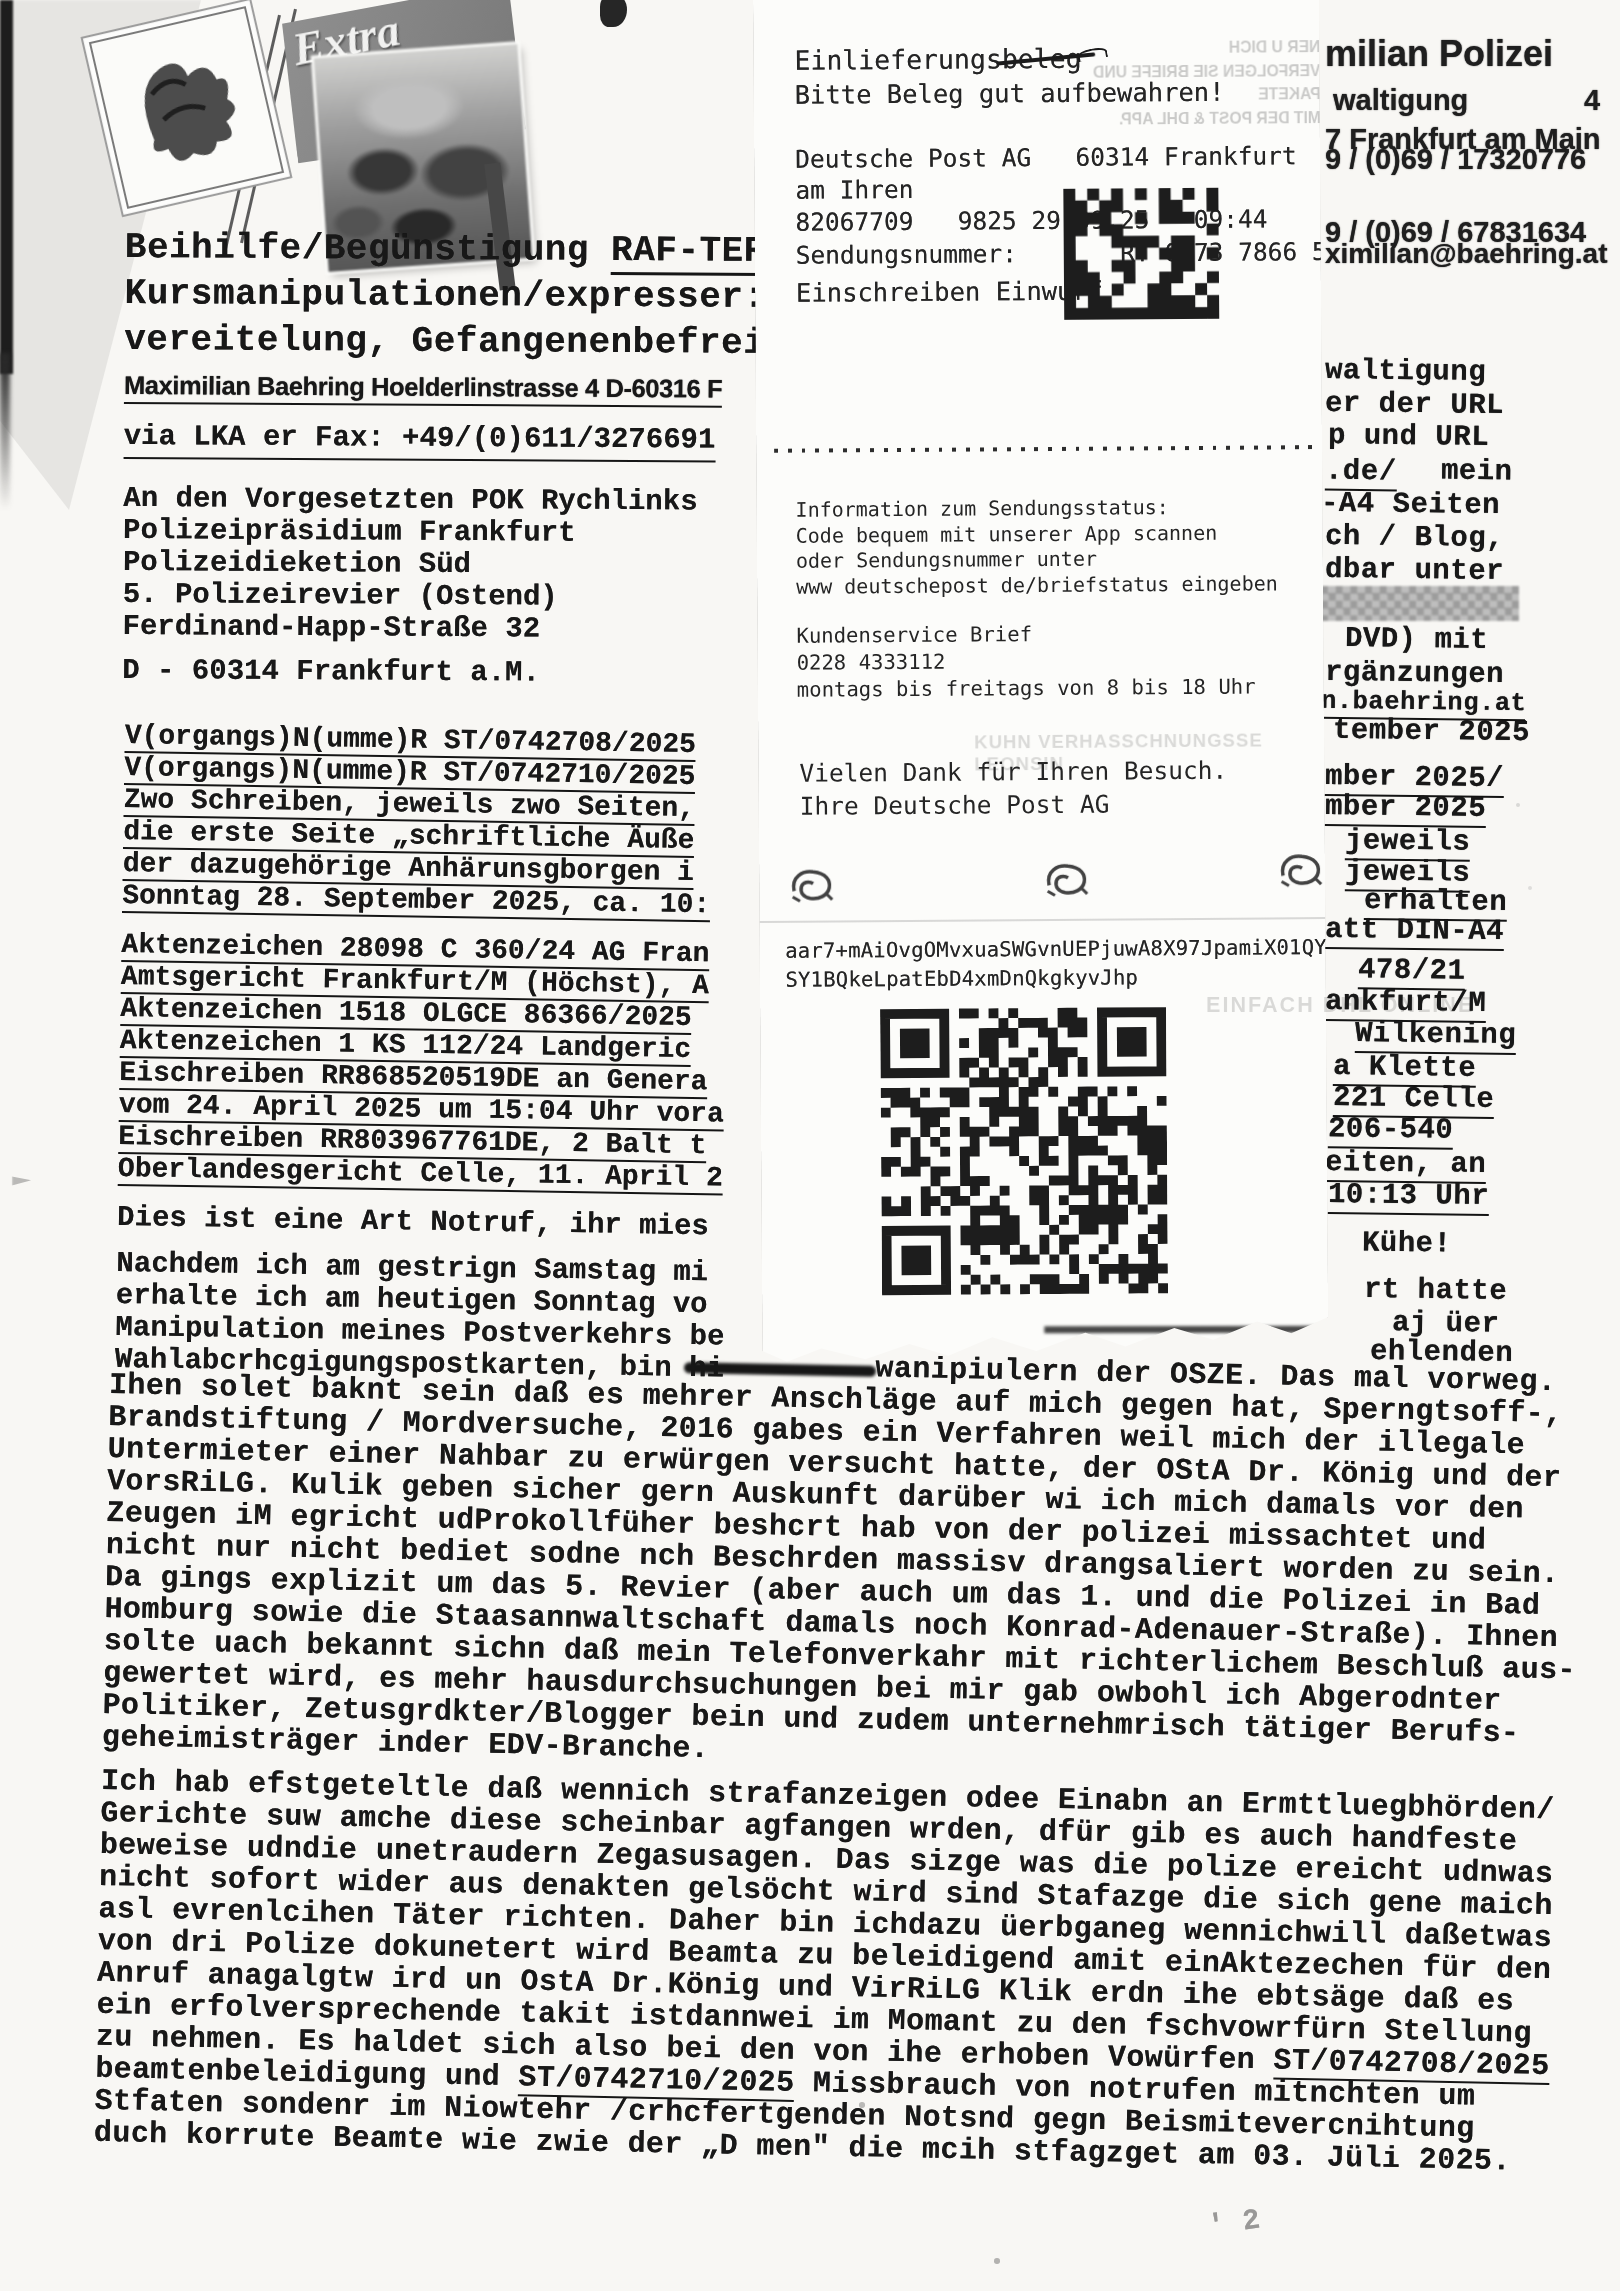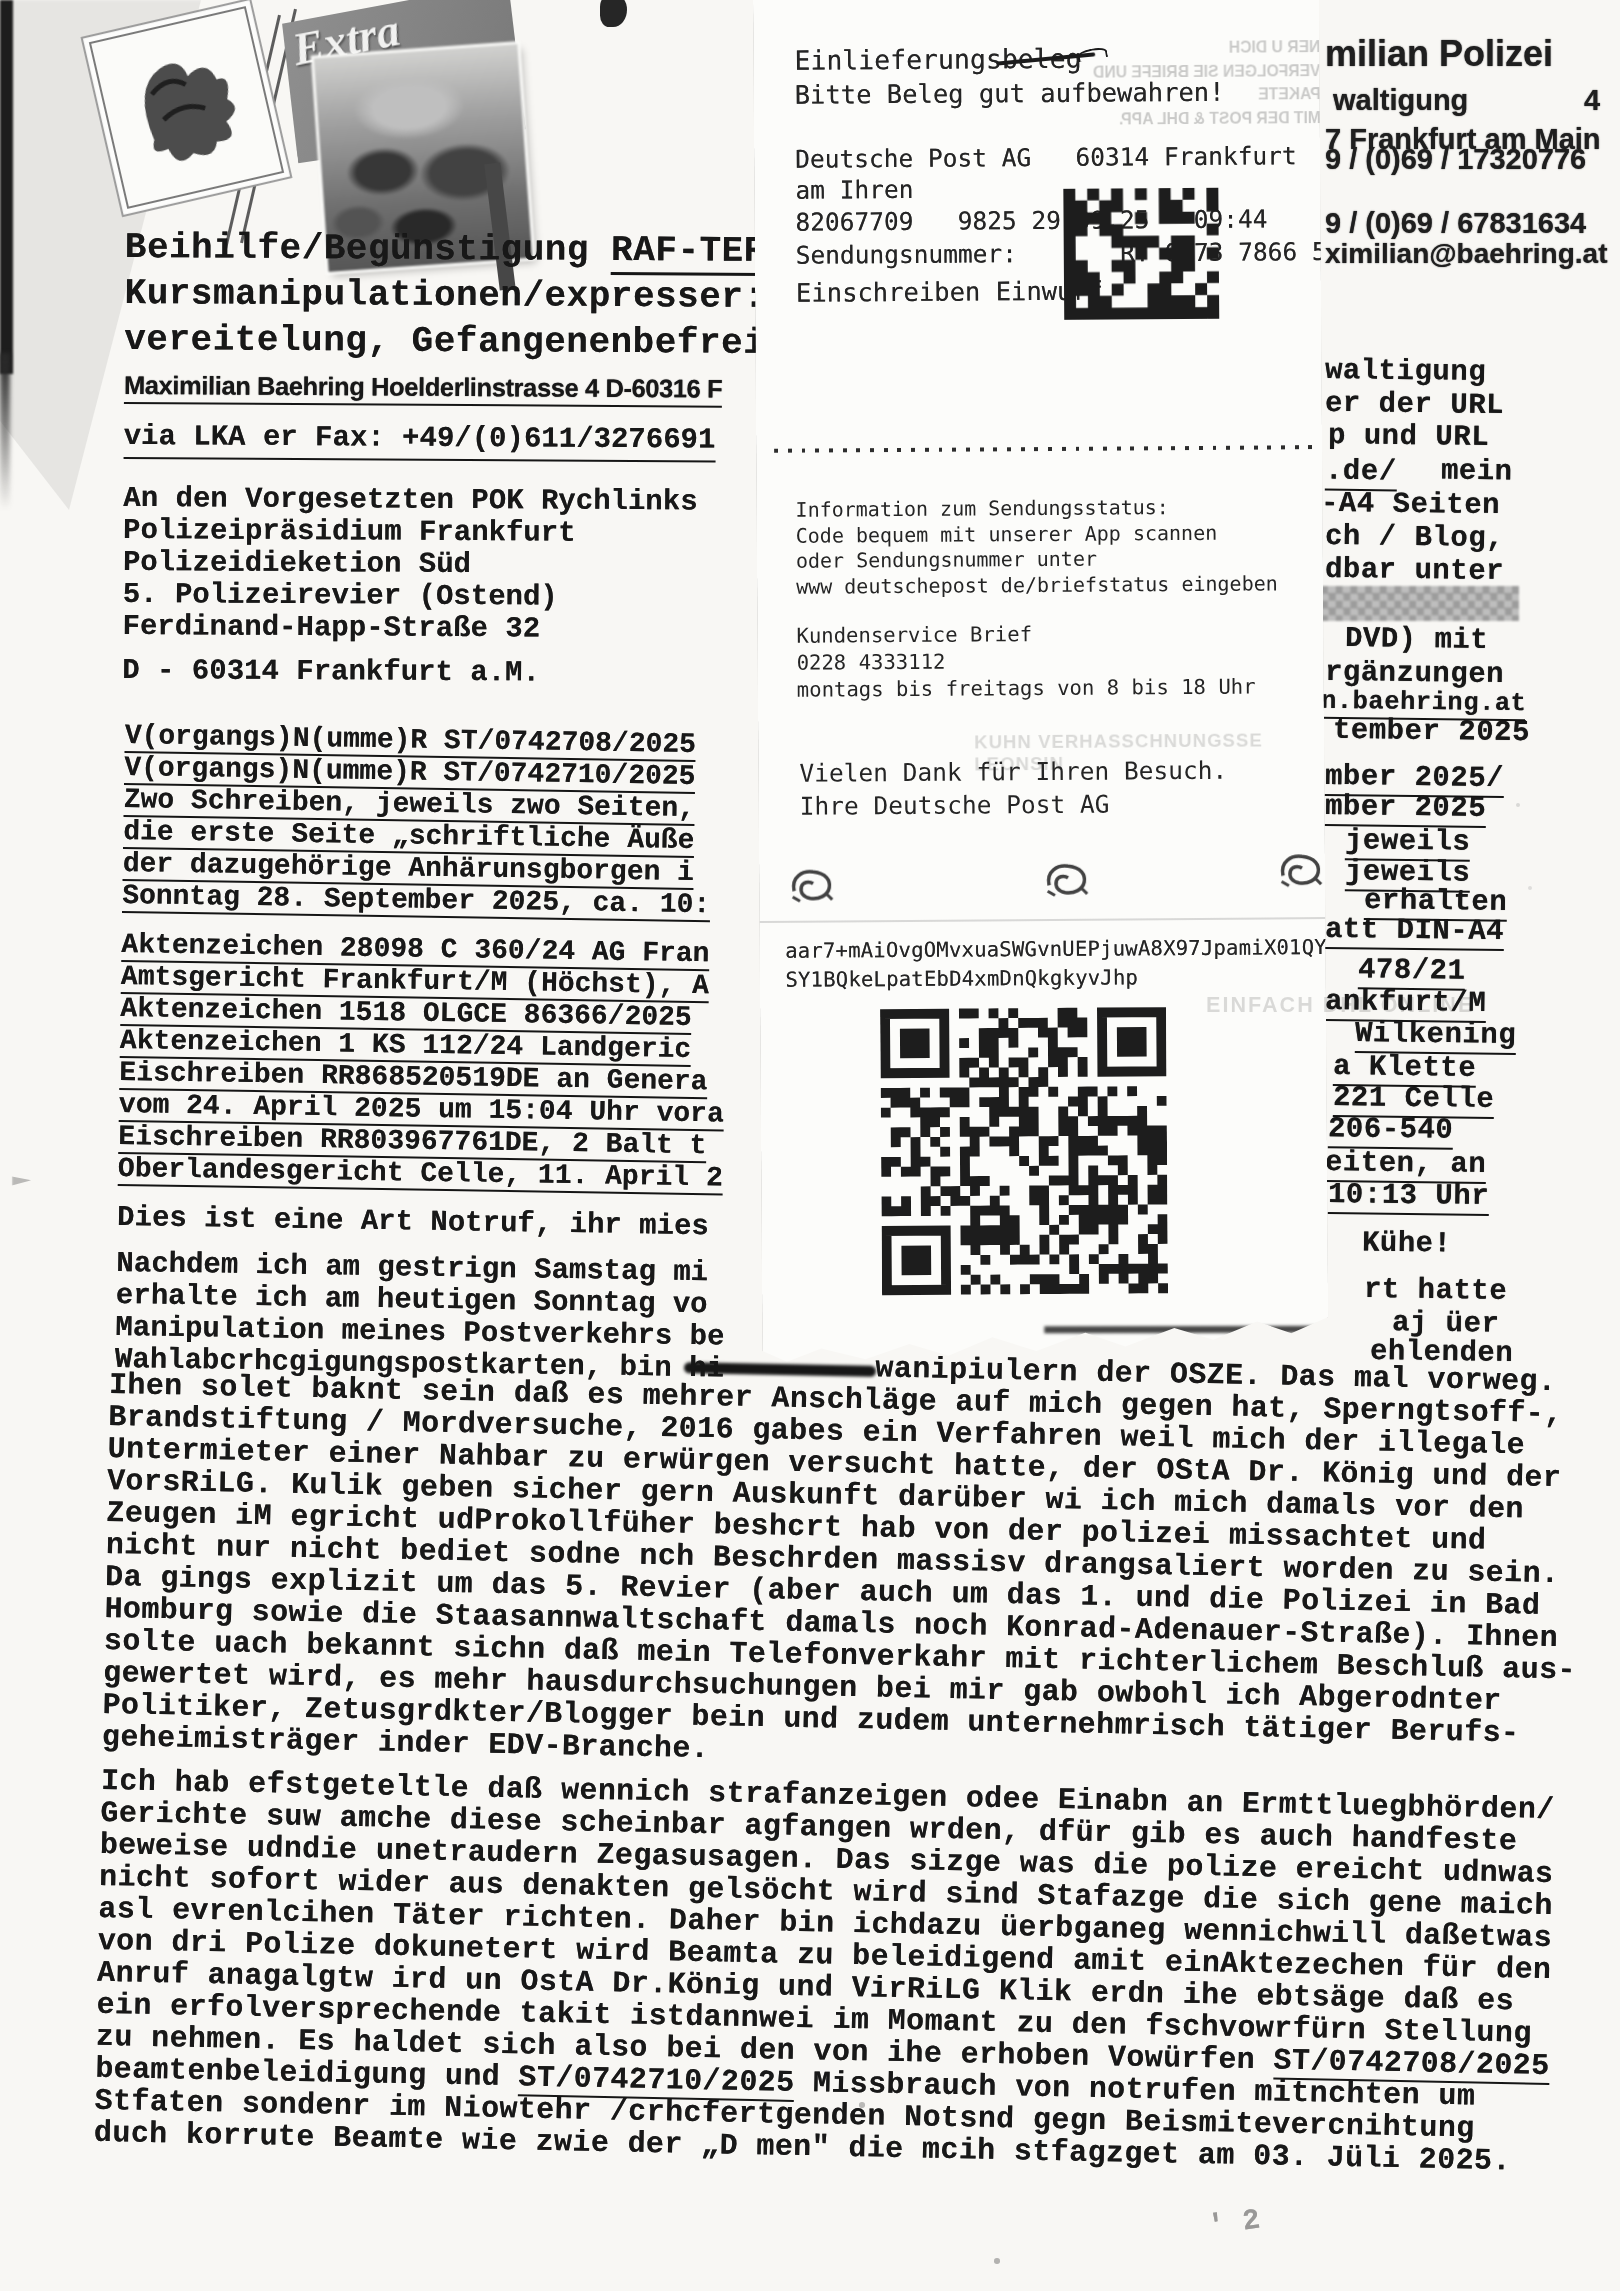--- a/index.html
+++ b/index.html
@@ -147,21 +147,21 @@
     <div class="clip-bar"></div>
   </div>
 
   <div>
 
   <div class="lh-line" style="left: 1325px; top: 33px; font-size: 36px;">milian Polizei</div>
       <div class="lh-line" style="left: 1333px; top: 84px; font-size: 29px;">waltigung</div>
       <div class="lh-line" style="left: 1584px; top: 84px; font-size: 29px;">4</div>
       <div class="lh-line" style="left: 1325px; top: 123px; font-size: 29px;">7 Frankfurt am Main</div>
       <div class="lh-line" style="left: 1325px; top: 143px; font-size: 29px;">9 / (0)69 / 17320776</div>
-      <div class="lh-line" style="left: 1325px; top: 207px; font-size: 29px;">9 / (0)69 / 67831634</div>
+      <div class="lh-line" style="left: 1325px; top: 216px; font-size: 29px;">9 / (0)69 / 67831634</div>
       <div class="lh-line" style="left: 1325px; top: 238px; font-size: 28px;">ximilian@baehring.at</div>
     </div>
 
   <div class="letter-top tw">
     <div class="hl"><span>Beihilfe/Begünstigung </span><span class="u4">RAF-TER</span></div>
     <div class="hl">Kursmanipulationen/expresser:</div>
     <div class="hl">vereitelung, Gefangenenbefrei</div>
     <div class="sender u3">Maximilian Baehring Hoelderlinstrasse 4 D-60316 F</div>
     <div class="fax u3">via LKA er Fax: +49/(0)611/3276691</div>
     <div class="recipient">

